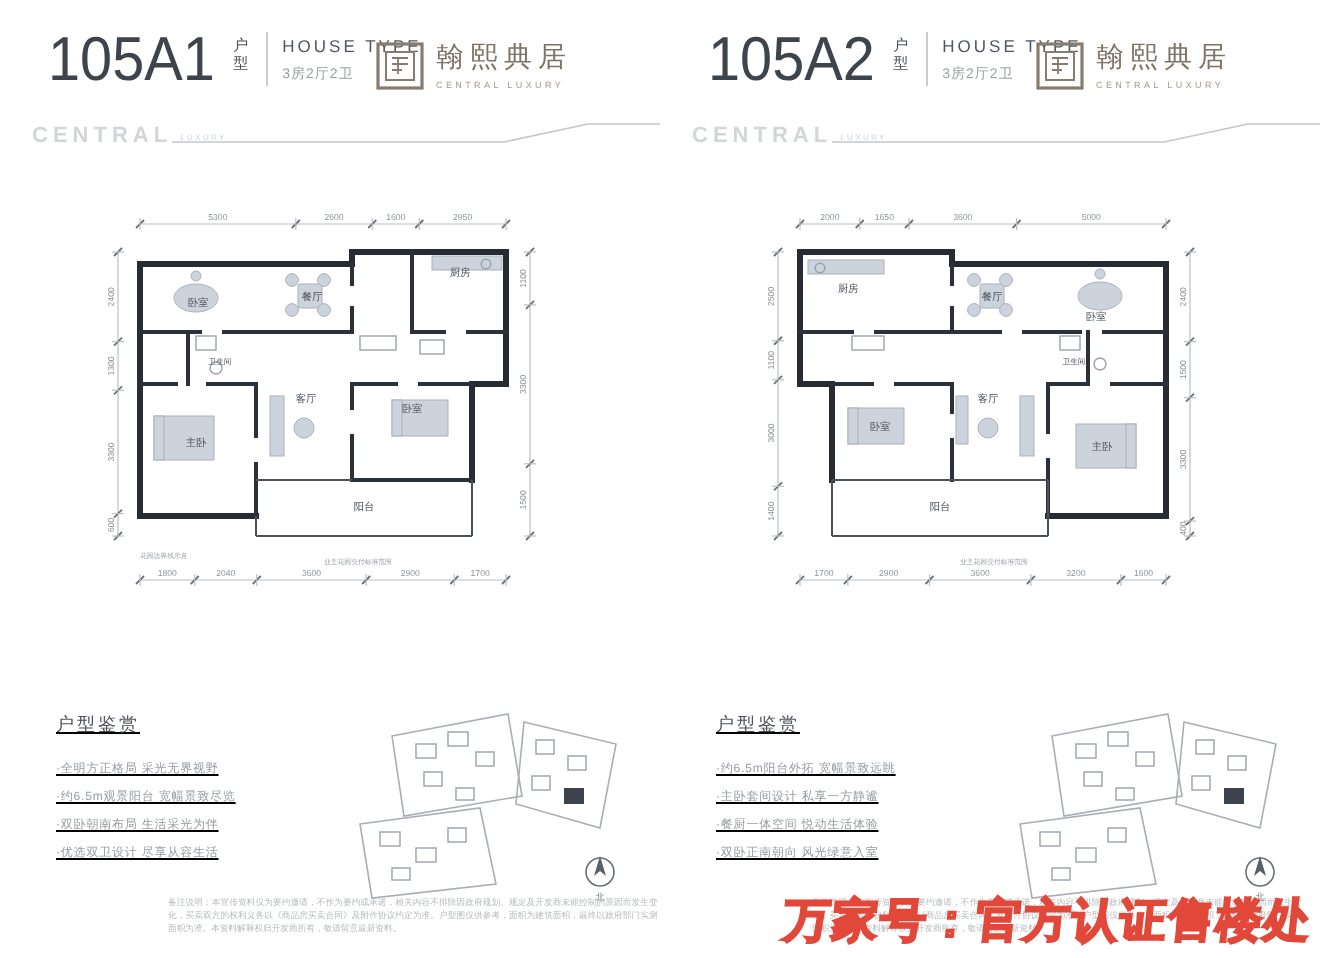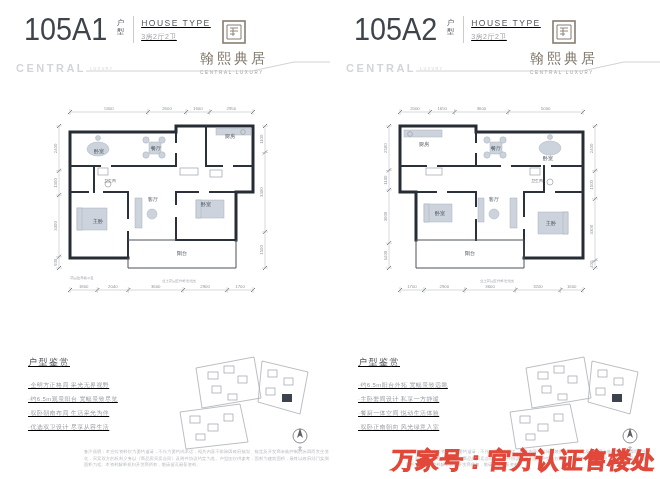--- a/index.html
+++ b/index.html
@@ -6,25 +6,25 @@
   #page{position:relative;width:660px;height:479px;background:#ffffff;overflow:hidden;
         font-family:"Liberation Sans", sans-serif;}
   .panel{position:absolute;top:0;width:330px;height:479px;}
   #panel-a1{left:0;} #panel-a2{left:330px;}
 
   
   .hdr{position:absolute;top:14px;left:24px;display:flex;align-items:flex-start;}
   .num{font-size:31px;color:#3e444c;line-height:1;transform:scaleX(.93);transform-origin:left top;white-space:nowrap;}
   .unit{display:flex;flex-direction:column;font-size:7.5px;color:#4a5058;margin:4px 2px 0 3px;line-height:1.2;}
   .vline{width:1px;height:27px;background:#c9ccd0;margin:2px 7px 0 7px;}
-  .ht{margin-top:4px;text-decoration:underline;}
+  .ht{margin-top:4px;}
   .ht .en{font-size:8.5px;letter-spacing:1.5px;color:#51575e;}
   .ht .cn{font-size:7px;color:#9aa0a6;margin-top:4px;letter-spacing:.5px;}
 
-  .brand{position:absolute;top:20px;left:200px;display:flex;align-items:center;gap:6px;flex-direction:column;}
+  .brand{position:absolute;top:20px;left:188px;display:flex;align-items:center;gap:6px;}
   .seal{width:24px;height:24px;flex:0 0 auto;}
   .brandtxt .nm{font-family:"Liberation Serif", serif;font-size:14px;color:#7e7366;letter-spacing:3px;white-space:nowrap;}
   .brandtxt .sub{font-size:4.5px;letter-spacing:1.7px;color:#a39a8e;margin-top:2px;}
 
   
   .deco{position:absolute;top:62px;left:16px;display:flex;align-items:center;gap:4px;}
   .deco .c{font-size:11px;font-weight:bold;letter-spacing:2.5px;color:#d2d5d9;}
   .deco .l{font-size:4px;letter-spacing:1.2px;color:#cfd2d6;}
   .decoline{position:absolute;top:58px;left:0;}
 

